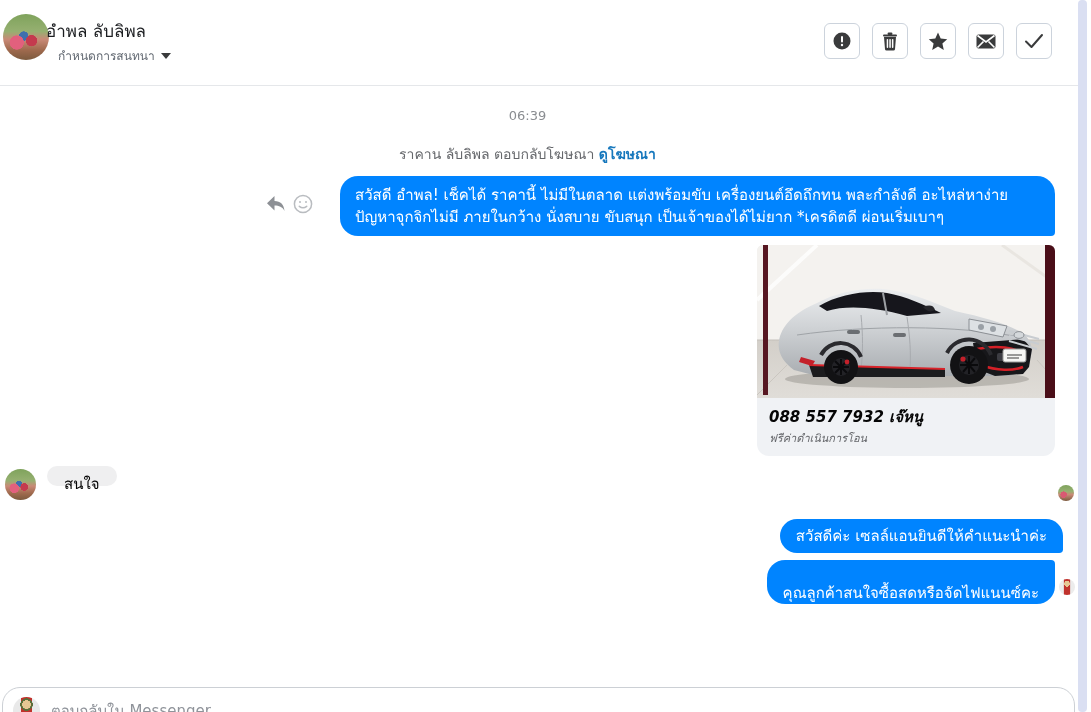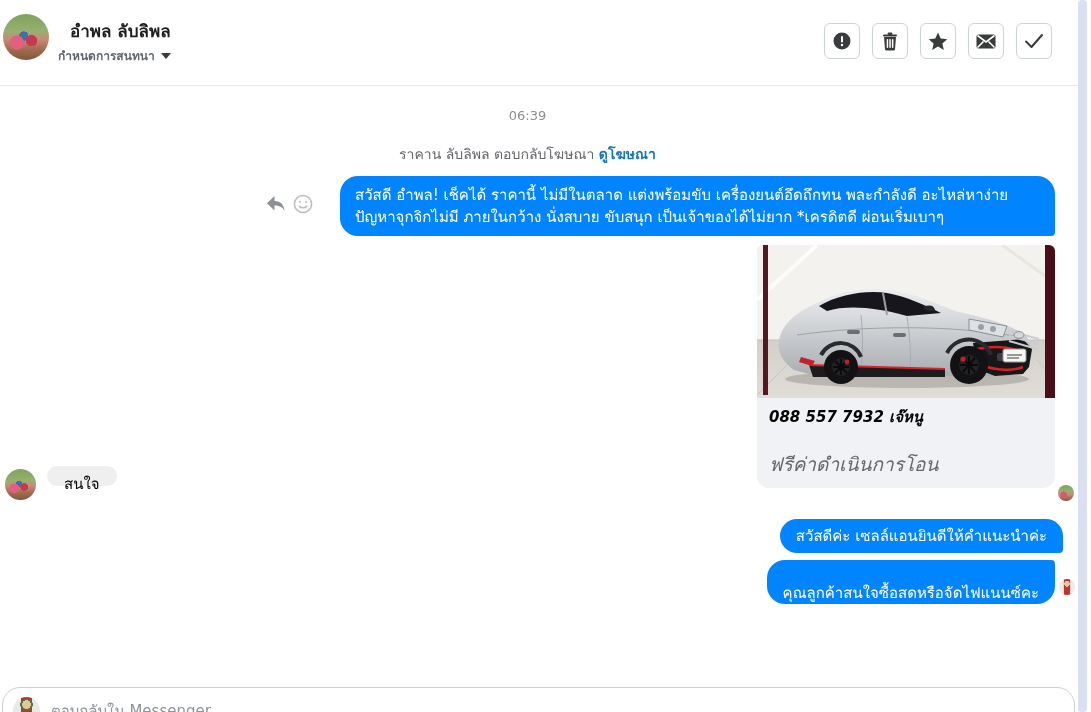--- a/index.html
+++ b/index.html
@@ -13,22 +13,22 @@
   .header { position:absolute; top:0; left:0; right:0; height:85px; background:#fff; }
   .header-divider { position:absolute; top:85px; left:0; right:10px; height:1px; background:#e5e7ea; }
   .avatar-main {
     position:absolute; left:3px; top:14px; width:46px; height:46px; border-radius:50%;
     background:
       radial-gradient(circle at 30% 62%, #e2607d 0 16%, transparent 17%),
       radial-gradient(circle at 62% 58%, #c43a4e 0 14%, transparent 15%),
       radial-gradient(circle at 45% 48%, #3f6fae 0 13%, transparent 14%),
       linear-gradient(180deg,#7fa35c 0%,#96b071 38%,#c98a77 55%,#a06a4e 78%,#7c5a3e 100%);
   }
-  .header-name { position:absolute; left:70px; top:17px; font-size:17px; font-weight:bold; color:#1c1e21; }
-  .header-sub  { position:absolute; left:58px; top:46px; font-size:12px; font-weight:bold; color:#606770; display:flex; align-items:center; gap:6px; cursor:pointer; }
+  .header-name { position:absolute; left:46px; top:17px; font-size:17px; font-weight:normal; color:#1c1e21; }
+  .header-sub  { position:absolute; left:58px; top:46px; font-size:12px; font-weight:normal; color:#606770; display:flex; align-items:center; gap:6px; cursor:pointer; }
   .caret-down { width:0; height:0; border-left:5px solid transparent; border-right:5px solid transparent; border-top:6px solid #3a3b3c; display:inline-block; }
   .header-actions { position:absolute; top:23px; left:824px; display:flex; gap:12px; }
   .icon-btn {
     width:36px; height:36px; border:1px solid #ccd3dc; border-radius:6px; background:#fff;
     display:flex; align-items:center; justify-content:center; cursor:pointer;
   }
   .icon-btn svg { display:block; }
 
   
   .time-center { position:absolute; top:108px; left:0; right:36px; text-align:center; font-size:13px; color:#8a8d91; }
@@ -54,21 +54,21 @@
   }
 
   
   .attachment {
     position:absolute; left:757px; right:36px; top:245px; width:298px;
     border-radius:6px 6px 12px 12px; overflow:hidden; background:#f0f2f5;
   }
   .attachment-img { width:298px; height:153px; display:block; }
   .attachment-caption { padding:7px 12px 9px 12px;font-style:italic; }
   .attachment-title { font-size:15px; font-weight:bold; color:#050505; }
-  .attachment-sub { font-size:19px; color:#65676b; margin-top:20px; }
+  .attachment-sub { font-size:11px; color:#65676b; margin-top:0; }
 
   
   .avatar-in {
     position:absolute; left:5px; top:469px; width:31px; height:31px; border-radius:50%;
     background:
       radial-gradient(circle at 30% 62%, #e2607d 0 16%, transparent 17%),
       radial-gradient(circle at 62% 58%, #c43a4e 0 14%, transparent 15%),
       radial-gradient(circle at 45% 48%, #3f6fae 0 13%, transparent 14%),
       linear-gradient(180deg,#7fa35c 0%,#96b071 38%,#c98a77 55%,#a06a4e 78%,#7c5a3e 100%);
   }

